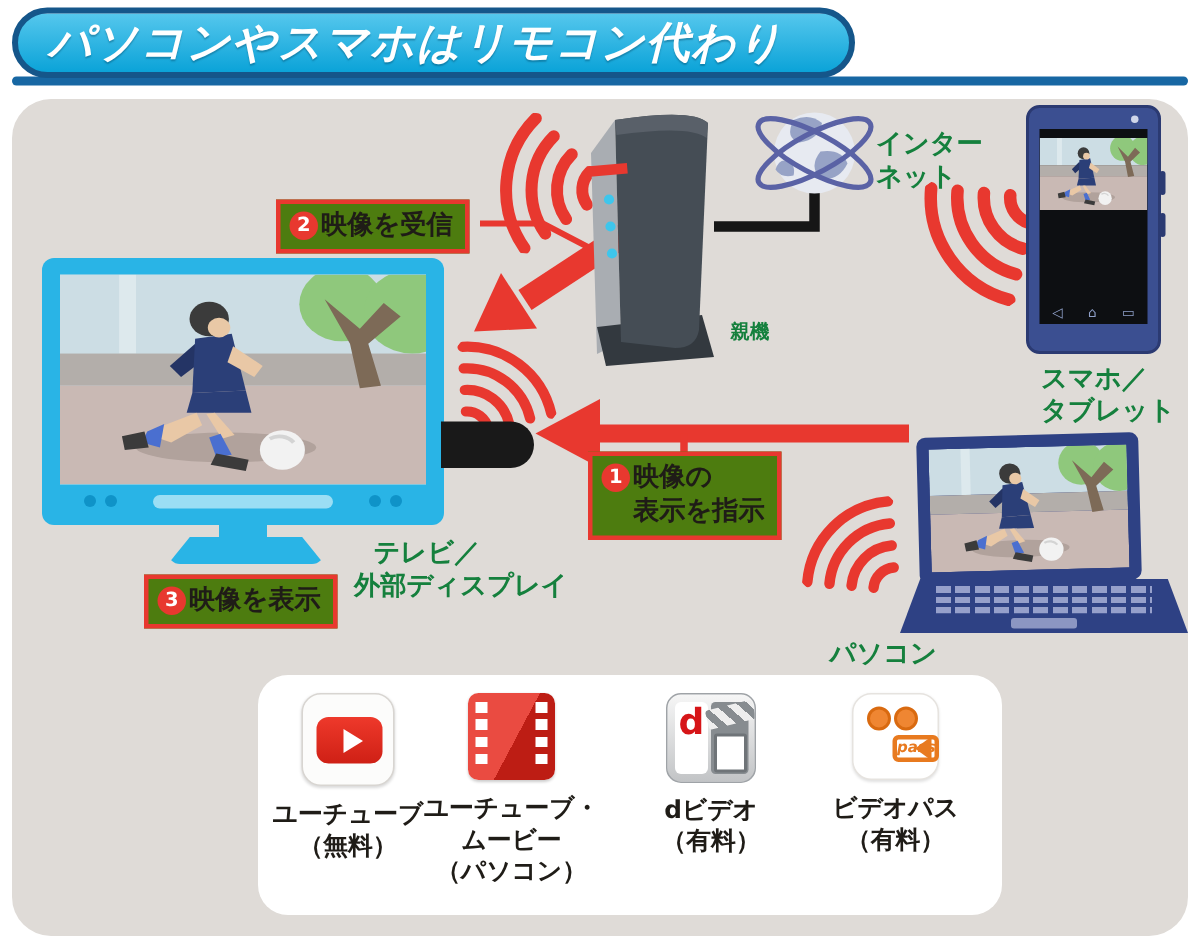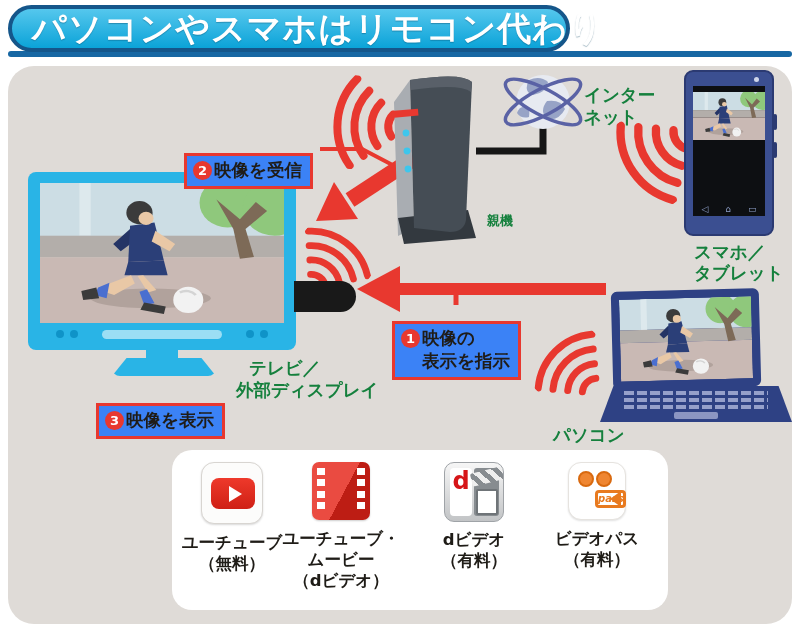--- a/index.html
+++ b/index.html
@@ -11,22 +11,22 @@
   }
   
   .title-rule { position:absolute; left:8px; top:51px; width:784px; height:6px;
     background:#1767a3; border-radius:3px; }
   .banner {
     position:absolute; left:8px; top:5px; width:562px; height:47px;
     border:4px solid #15568a; border-radius:24px;
     background:linear-gradient(#55c7ed, #0ba3d8);
     display:flex; align-items:center; padding-left:20px;
   }
-  .banner span { font-size:34px; font-weight:bold; color:#fff; letter-spacing:1px;
-    text-shadow:0 1px 1px rgba(0,60,90,.35); white-space:nowrap; }
+  .banner span { font-size:29px; font-weight:bold; color:#fff; letter-spacing:1px;
+    text-shadow:0 1px 1px rgba(0,60,90,.35); white-space:nowrap;font-style:italic; }
   
   .board { position:absolute; left:8px; top:66px; width:784px; height:558px;
     background:#dfdbd7; border-radius:26px; }
   svg.layer { position:absolute; pointer-events:none; }
   
   .wifi { position:absolute; }
   
   .router-svg { position:absolute; left:380px; top:70px; width:115px; height:185px; }
   
   .tv-frame { position:absolute; left:28px; top:172px; width:268px; height:178px;
@@ -55,22 +55,22 @@
   .laptop-base { position:absolute; left:600px; top:386px; width:192px; height:36px;
     background:#2e4184; clip-path:polygon(7% 0, 93% 0, 100% 100%, 0 100%); }
   .keys, .keygaps { position:absolute; left:24px; right:24px; top:4px; height:19px; }
   .keys { background:repeating-linear-gradient(90deg,#96a0cb 0 10px,#2e4184 10px 13px); }
   .keygaps { background:repeating-linear-gradient(0deg,transparent 0 4px,#2e4184 4px 7px); }
   .touchpad { position:absolute; left:74px; top:26px; width:44px; height:7px; background:#8c96c2; border-radius:2px; }
   
   .lbl { position:absolute; font-weight:bold; font-size:17.5px; white-space:nowrap; color:#15803d; }
   .lbl.big { font-size:13px; }
   
-  .step-box { position:absolute; background:#3b82f6; border:3px solid #e8382f;
-    padding:3px 8px 4px 6px; font-weight:bold; font-size:17.5px; white-space:nowrap; line-height:23px;margin-top:20px; }
+  .step-box { position:absolute; background:#4d7c0f; border:3px solid #e8382f;
+    padding:3px 8px 4px 6px; font-weight:bold; font-size:17.5px; white-space:nowrap; line-height:23px; }
   .badge { display:inline-block; width:19px; height:19px; border-radius:50%;
     background:#e8382f; color:#fff; font-size:13px; line-height:19px; font-weight:bold;
     text-align:center; margin-right:2px; vertical-align:1px; }
   .step-box .l2 { display:block; padding-left:21px; }
   
   .panel { position:absolute; left:172px; top:450px; width:496px; height:160px;
     background:#fff; border-radius:20px; }
   .app { position:absolute; top:12px; text-align:center; }
   .app .name, .app .price { font-weight:bold; font-size:16.5px; line-height:21px; white-space:nowrap; }
   .appicon { margin:0 auto; position:relative; }
@@ -281,21 +281,21 @@
       <div class="price">（無料）</div>
     </div>
 
     <div class="app" style="left:98px; width:142px;">
       <div class="appicon gp-icon">
         <div class="gp-strip left"></div>
         <div class="gp-strip right"></div>
       </div>
       <div class="name" style="margin-top:8px;">ユーチューブ・</div>
       <div class="name">ムービー</div>
-      <div class="price">（dビデオ）</div>
+      <div class="price">（パソコン）</div>
     </div>
 
     <div class="app" style="left:242px; width:120px;">
       <div class="appicon dv-icon">
         <div class="dv-left">d</div>
         <div class="dv-right"></div>
         <div class="dv-board"></div>
         <div class="dv-stripes"></div>
       </div>
       <div class="name" style="margin-top:7px;">dビデオ</div>

